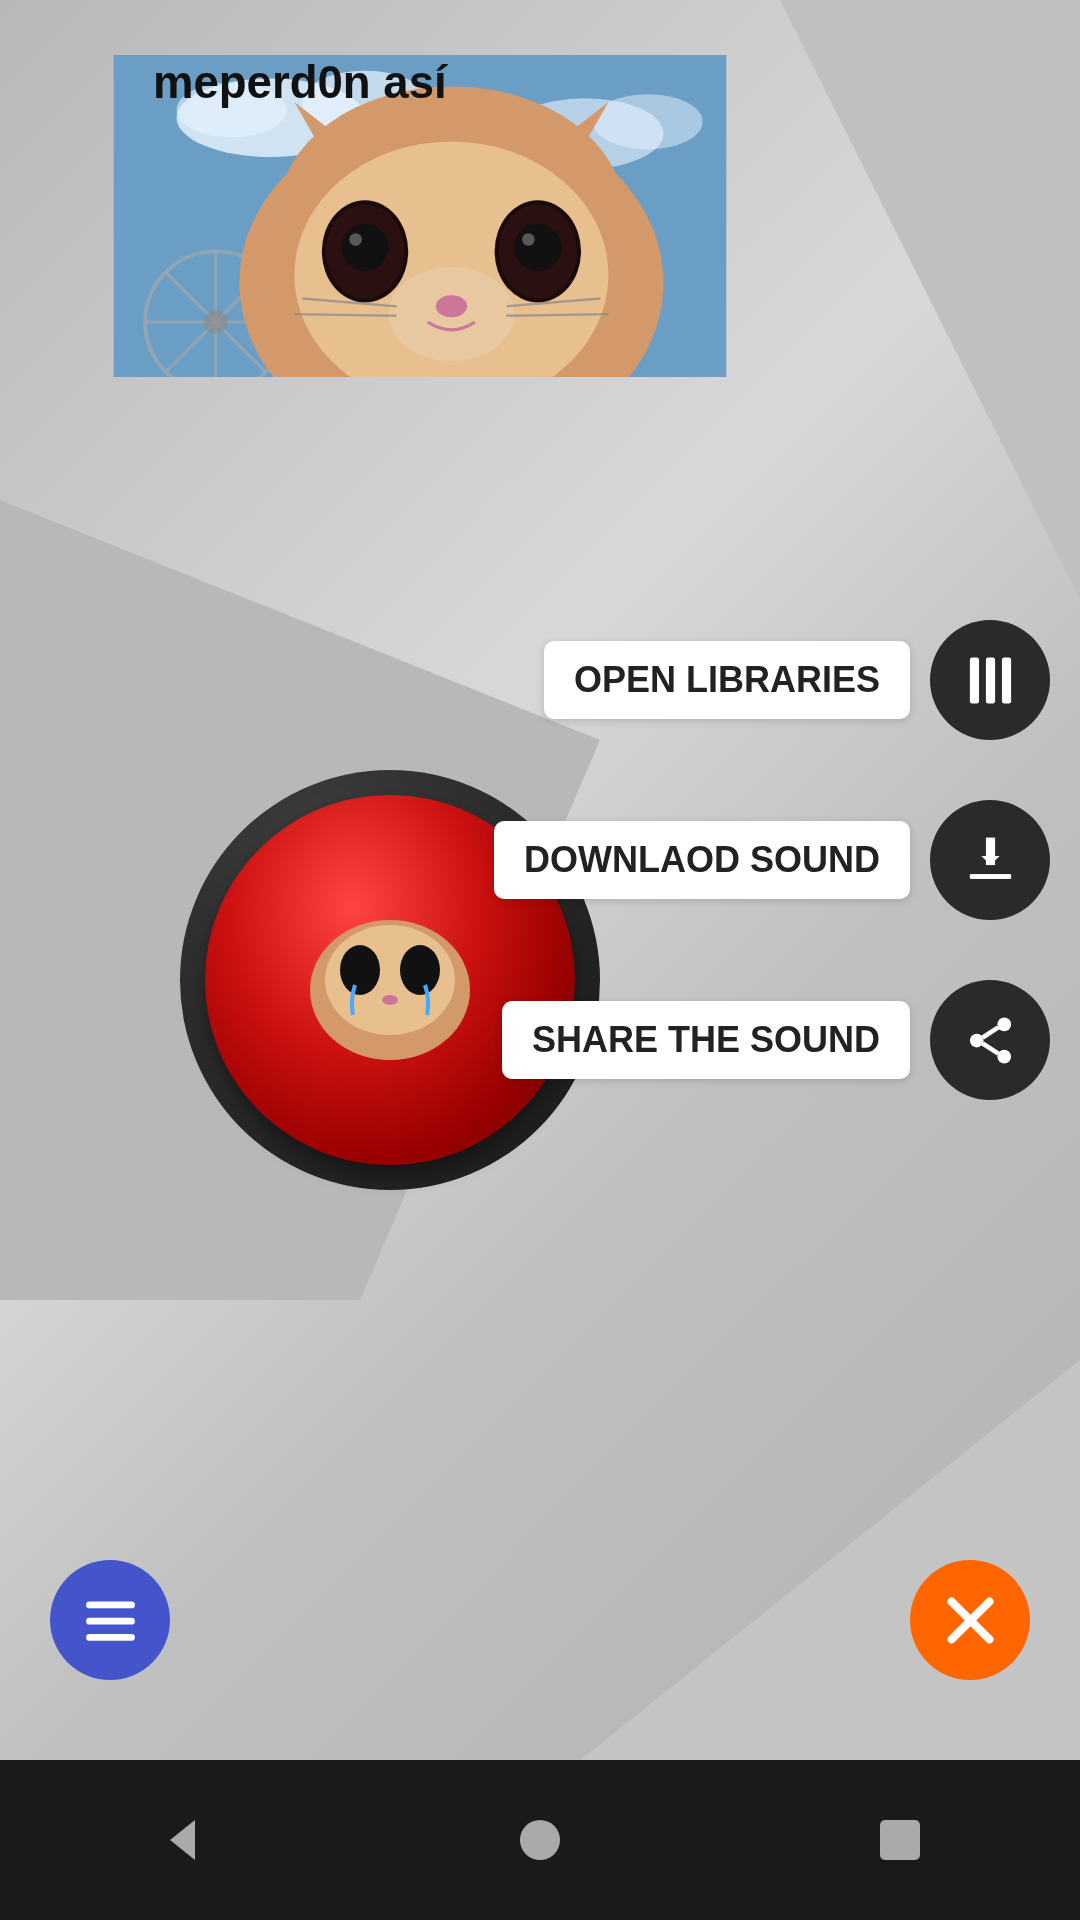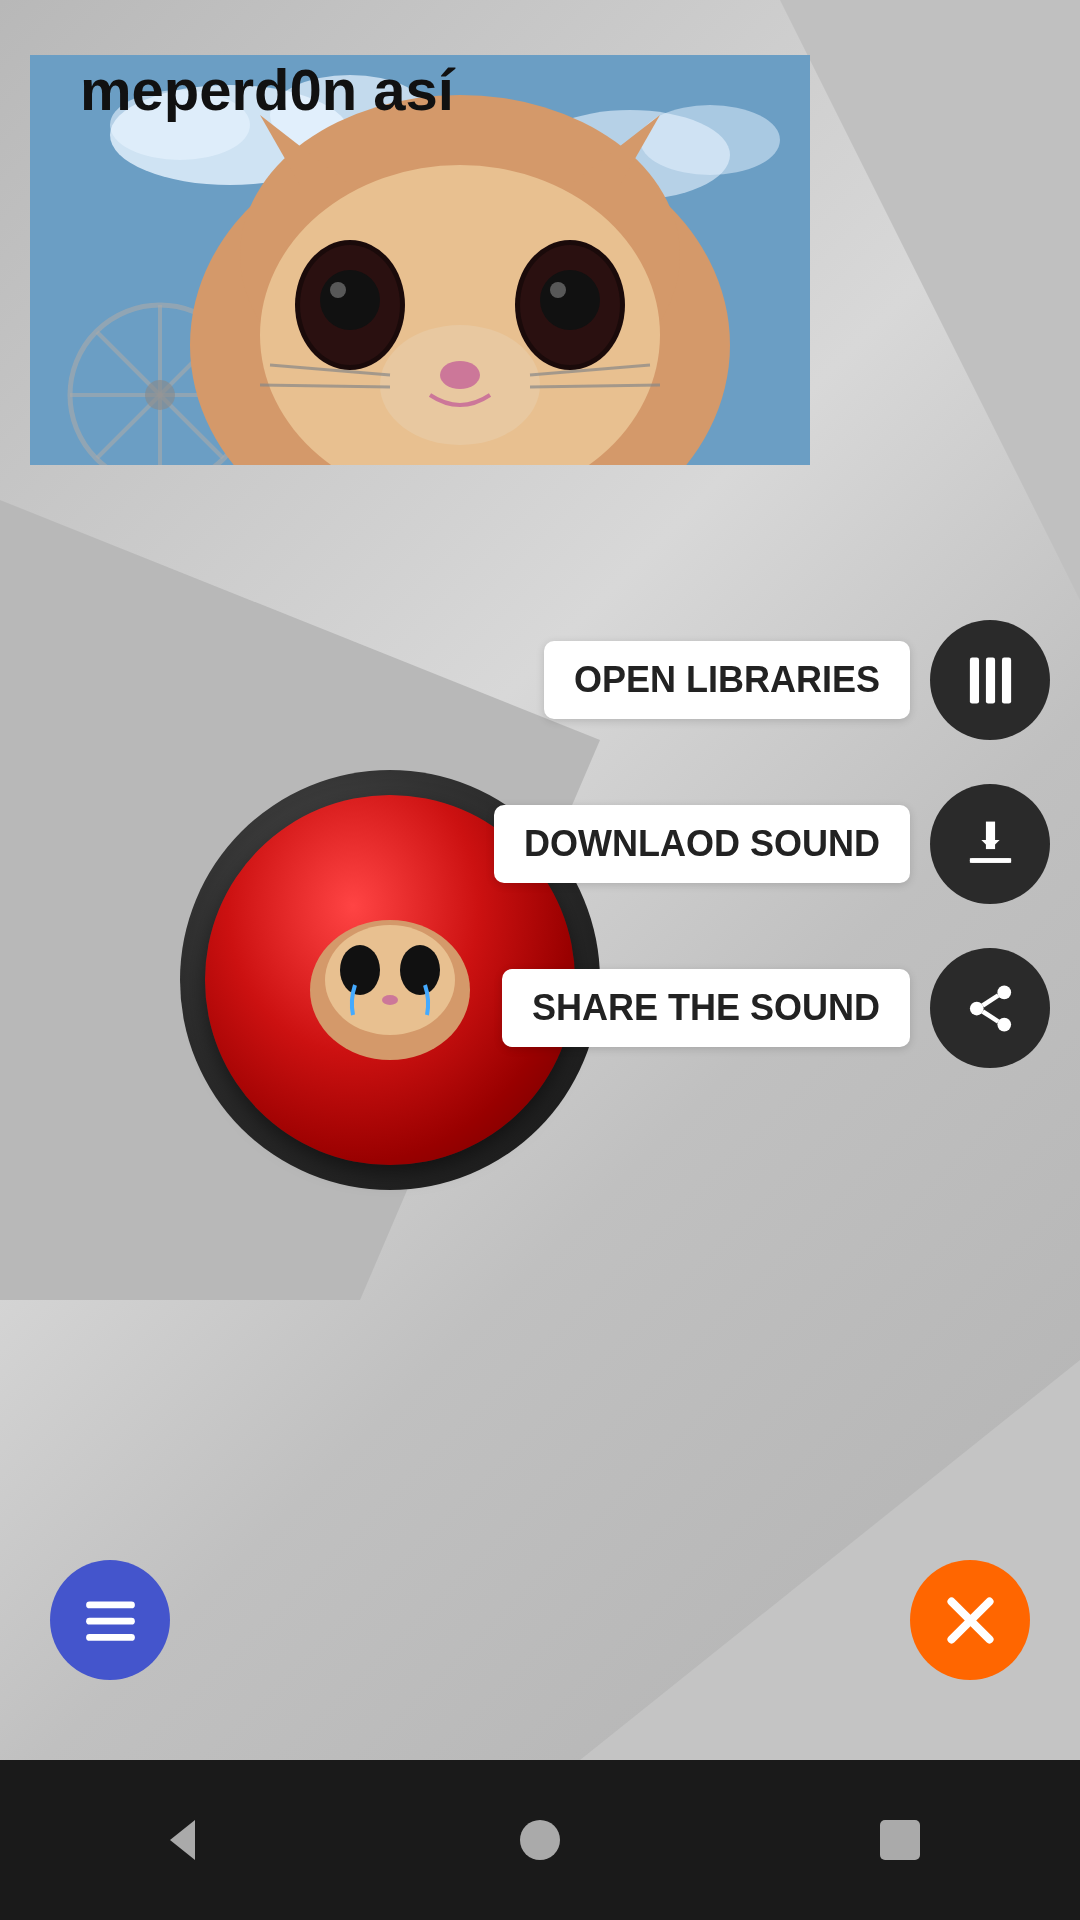--- a/index.html
+++ b/index.html
@@ -20,21 +20,21 @@
       background: linear-gradient(135deg, #b8b8b8 0%, #d8d8d8 40%, #c0c0c0 60%, #b0b0b0 100%);
       z-index: 0;
     }
 
     
     .meme-container {
       position: absolute;
       top: 55px;
       left: 30px;
       width: 780px;
-      height: 410px;
+      height: 322px;
       z-index: 10;
       border: none;
     }
 
     
     .meme-svg {
       width: 100%;
       height: 100%;
     }
 
@@ -72,21 +72,21 @@
       box-shadow: 0 8px 20px rgba(0,0,0,0.5);
     }
 
     
     .action-buttons {
       position: absolute;
       top: 620px;
       right: 30px;
       display: flex;
       flex-direction: column;
-      gap: 44px;
+      gap: 60px;
       z-index: 20;
     }
 
     .action-btn {
       width: 120px;
       height: 120px;
       border-radius: 50%;
       background: #2a2a2a;
       display: flex;
       align-items: center;

